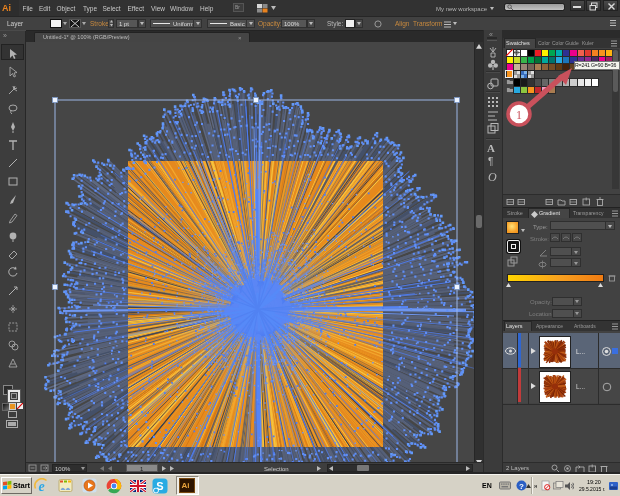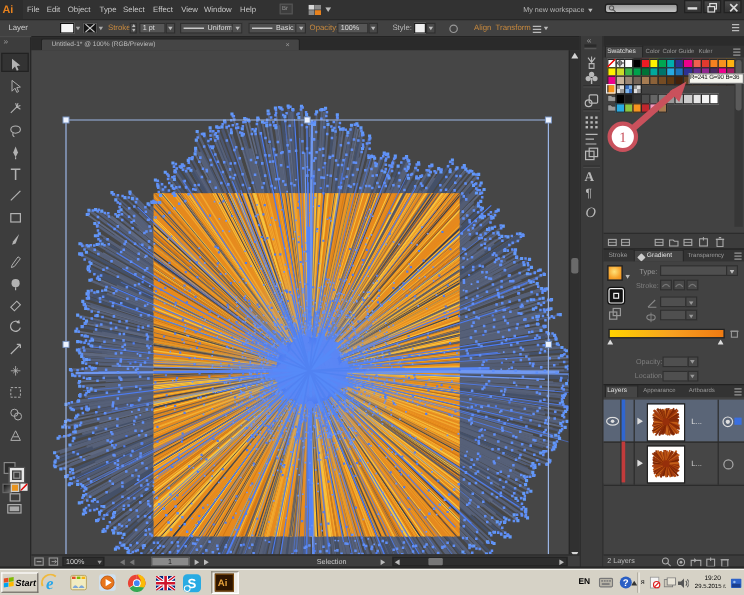--- a/index.html
+++ b/index.html
@@ -973,21 +973,21 @@
 <div style="position:absolute;left:0;top:474px;width:620px;height:22px;background:#d6d2c6;border-top:1px solid #f5f4ef;box-sizing:border-box"></div>
 <div style="position:absolute;left:1px;top:476.5px;width:31px;height:17px;background:#d6d2c6;border-top:1px solid #fff;border-left:1px solid #fff;border-right:1.5px solid #6e6a63;border-bottom:1.5px solid #6e6a63;box-sizing:border-box"></div>
 <svg width="9" height="10" style="position:absolute;left:3px;top:480px">
     <g transform="skewY(-8)">
       <rect x="0" y="2" width="4" height="3.6" fill="#e34f26"></rect>
       <rect x="4.4" y="2" width="4" height="3.6" fill="#7fba00"></rect>
       <rect x="0" y="6" width="4" height="3.6" fill="#00a4ef"></rect>
       <rect x="4.4" y="6" width="4" height="3.6" fill="#ffb900"></rect>
     </g>
   </svg>
-<div style="position:absolute;left:13px;top:480.5px;font-size:7.5px;line-height:9.5px;color:#000;font-weight:bold;white-space:nowrap;font-style:italic">Start</div>
+<div style="position:absolute;left:13px;top:480.5px;font-size:7.5px;line-height:9.5px;color:#000;font-weight:bold;white-space:nowrap;">Start</div>
 <svg width="15" height="15" style="position:absolute;left:34px;top:478px">
     <text x="7.5" y="12.5" font-size="14" font-weight="bold" font-style="italic" fill="#2aa7e8" text-anchor="middle" font-family="Liberation Serif,serif">e</text>
     <path d="M1.5 10.5 A7 7 0 0 1 12.5 2.5" fill="none" stroke="#f0b93c" stroke-width="1.6"></path>
   </svg>
 <svg width="15" height="15" style="position:absolute;left:58px;top:478px">
     <rect x="1" y="1.5" width="13" height="12" rx="1.5" fill="#f2ecc0" stroke="#b9a35e" stroke-width="0.8"></rect>
     <rect x="2" y="2.5" width="3" height="2" fill="#e34f26"></rect>
     <rect x="6" y="2.5" width="3" height="2" fill="#7fba00"></rect>
     <rect x="10" y="2.5" width="3" height="2" fill="#f6b40e"></rect>
     <path d="M2.5 12 q2 -4.5 5 0 q2.5 -4.5 5 0 z" fill="#7ea7d8"></path>

